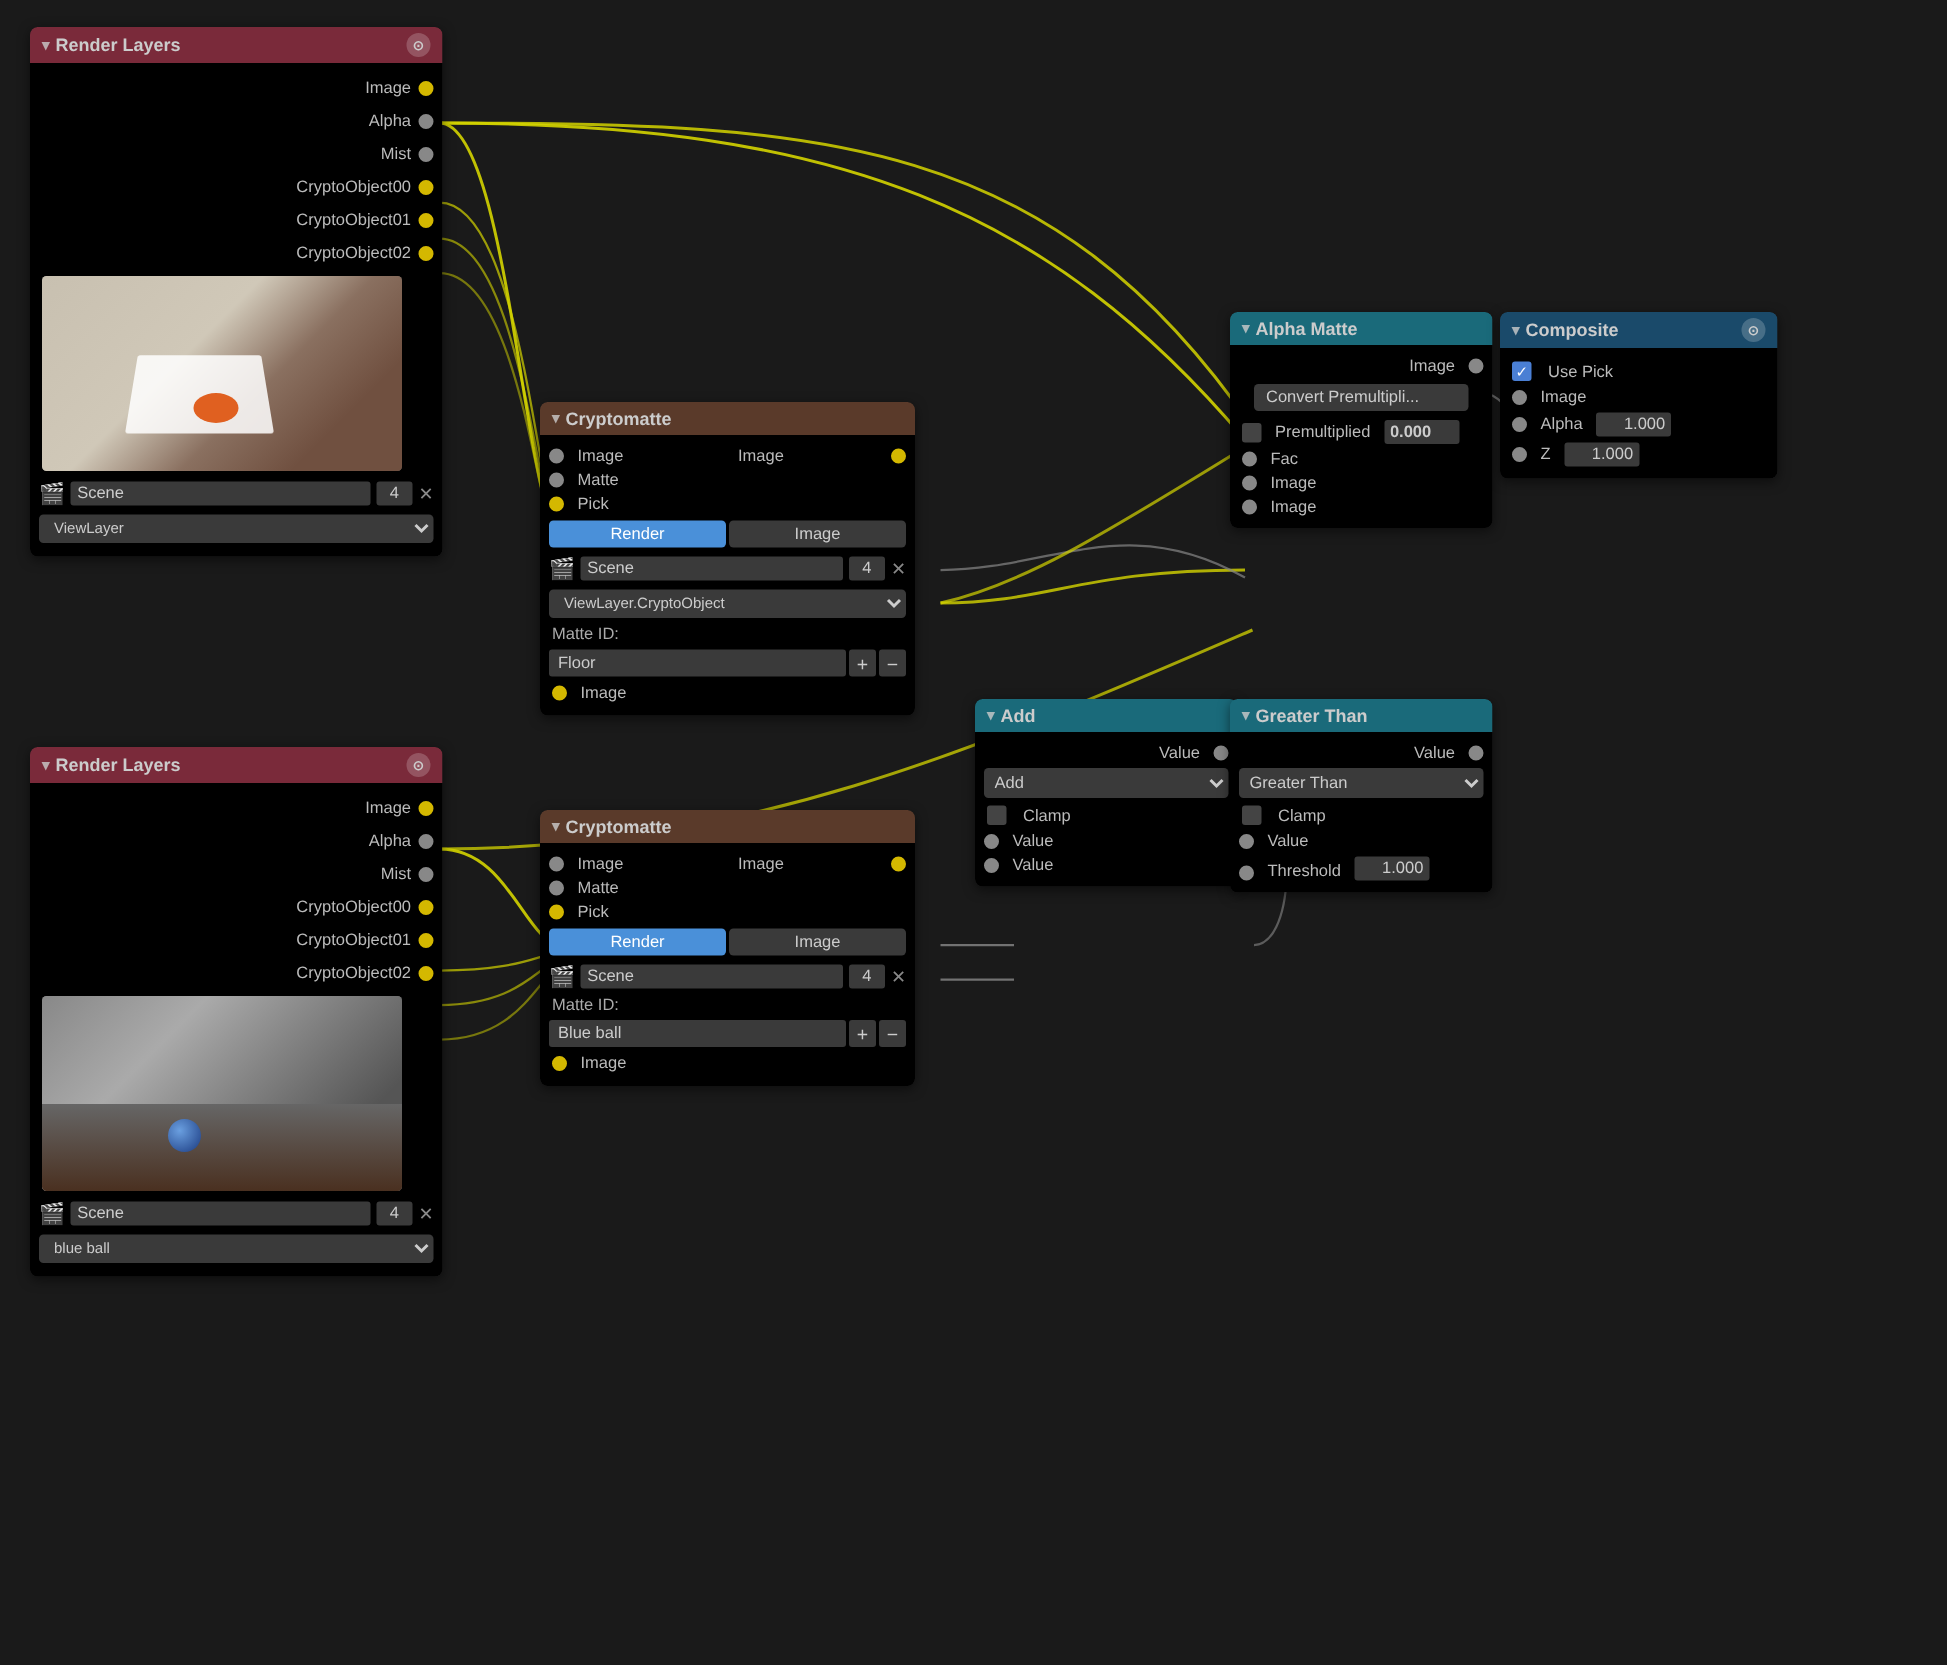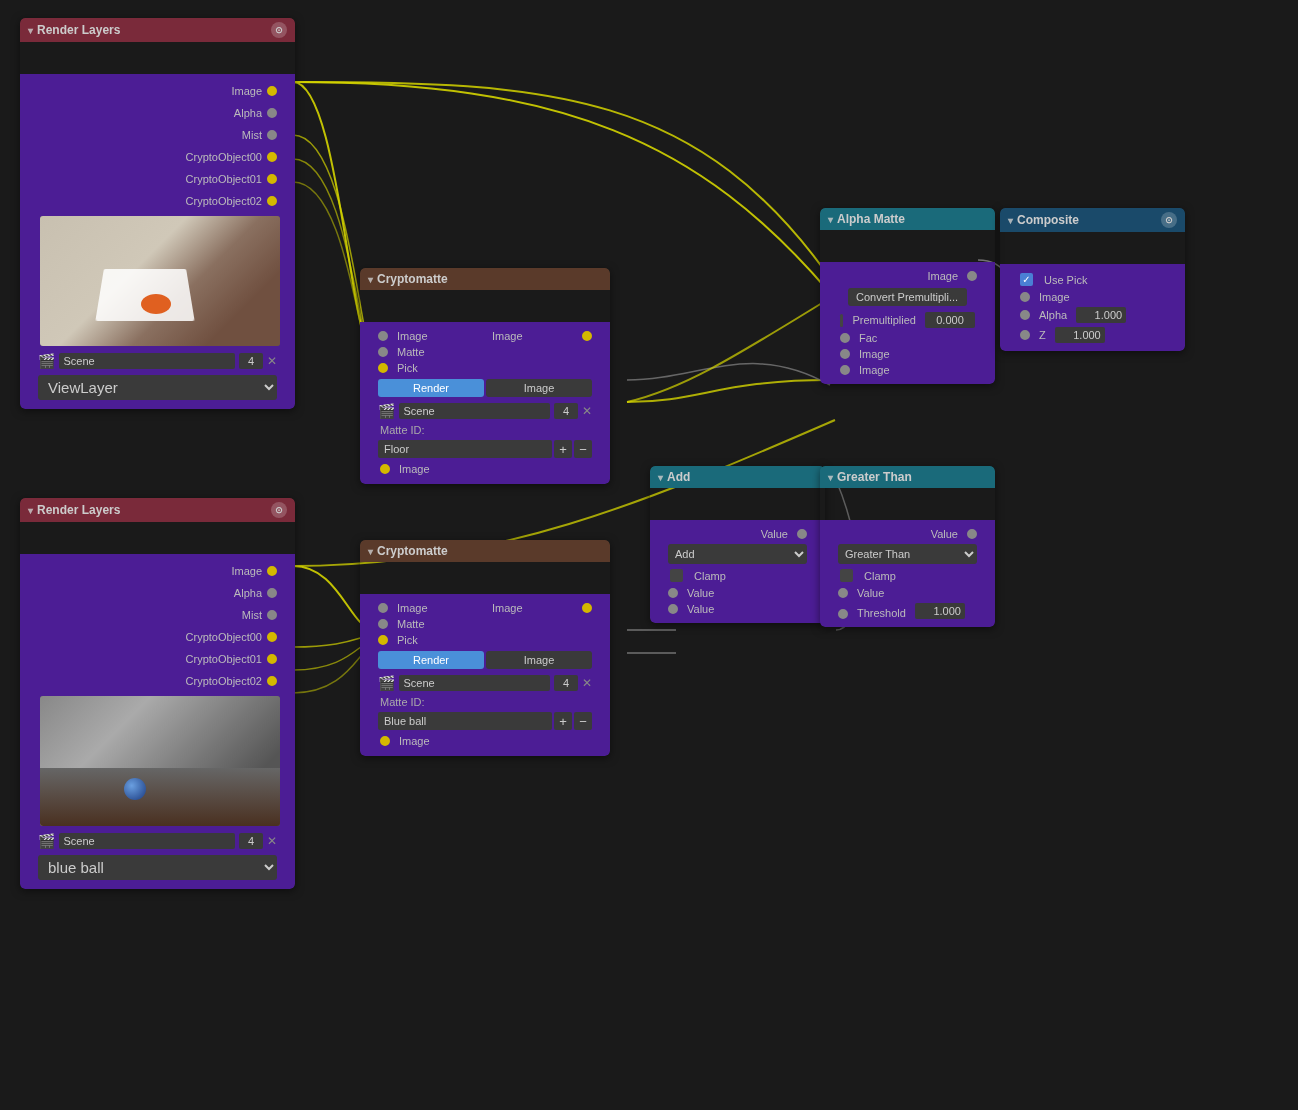--- a/index.html
+++ b/index.html
@@ -31,24 +31,23 @@
       font-weight: bold;
       gap: 4px;
     }
 
     .node-header .collapse-arrow {
       font-size: 10px;
       opacity: 0.8;
     }
 
     .node-body {
-      background: #4c1d95;
+      background: #000000;
       border-radius: 0 0 5px 5px;
-      padding: 6px 12px;
-      margin-top: 32px;
+      padding: 6px 0;
     }
 
     .node-row {
       display: flex;
       align-items: center;
       padding: 2px 8px;
       min-height: 22px;
       position: relative;
     }
 
@@ -176,21 +175,21 @@
     .dropdown-row {
       padding: 3px 6px;
     }
 
     .dropdown-select {
       width: 100%;
       background: #3a3a3a;
       border: none;
       color: #ccc;
       padding: 3px 6px;
-      font-size: 15px;
+      font-size: 10px;
       border-radius: 3px;
     }
 
     .matte-id-label {
       padding: 2px 8px;
       font-size: 11px;
       color: #aaa;
     }
 
     .matte-input-row {
@@ -566,20 +565,25 @@
         <button class="btn-image">Image</button>
       </div>
 
       <div class="scene-row">
         <span class="scene-icon">🎬</span>
         <input class="scene-input" value="Scene" style="">
         <input class="scene-num" value="4" style="">
         <button class="scene-x">✕</button>
       </div>
 
+      <div class="dropdown-row">
+        <select class="dropdown-select">
+          <option>ViewLayer.CryptoObject</option>
+        </select>
+      </div>
 
       <div class="matte-id-label">Matte ID:</div>
       <div class="matte-input-row">
         <input value="Floor" style="flex: 1 1 0%; background: rgb(58, 58, 58); border: none; color: rgb(204, 204, 204); padding: 2px 6px; font-size: 11px; border-radius: 2px;">
         <button class="matte-btn">+</button>
         <button class="matte-btn">−</button>
       </div>
 
       <div class="image-output-row">
         <div class="socket yellow"></div>
@@ -728,21 +732,21 @@
         <div class="socket gray"></div>
       </div>
 
       <div style="padding:2px 8px;">
         <button class="convert-btn">Convert Premultipli...</button>
       </div>
 
       <div class="premul-row">
         <div class="cb-gray"></div>
         <span class="socket-label">Premultiplied</span>
-        <input class="value-field" value="0.000" style="width: 50px; background: rgb(58, 58, 58); border: none; color: rgb(204, 204, 204); padding: 2px 4px; font-size: 11px; border-radius: 2px; text-align: center;">
+        <input class="value-field" value="0.000" style="width: 50px; background: rgb(58, 58, 58); border: none; color: rgb(204, 204, 204); padding: 2px 4px; font-size: 11px; border-radius: 2px; text-align: left; font-weight: bold;">
       </div>
 
       <div style="display:flex;align-items:center;padding:2px 8px;gap:4px;">
         <div class="socket gray"></div>
         <span class="socket-label">Fac</span>
       </div>
       <div style="display:flex;align-items:center;padding:2px 8px;gap:4px;">
         <div class="socket gray"></div>
         <span class="socket-label">Image</span>
       </div>

